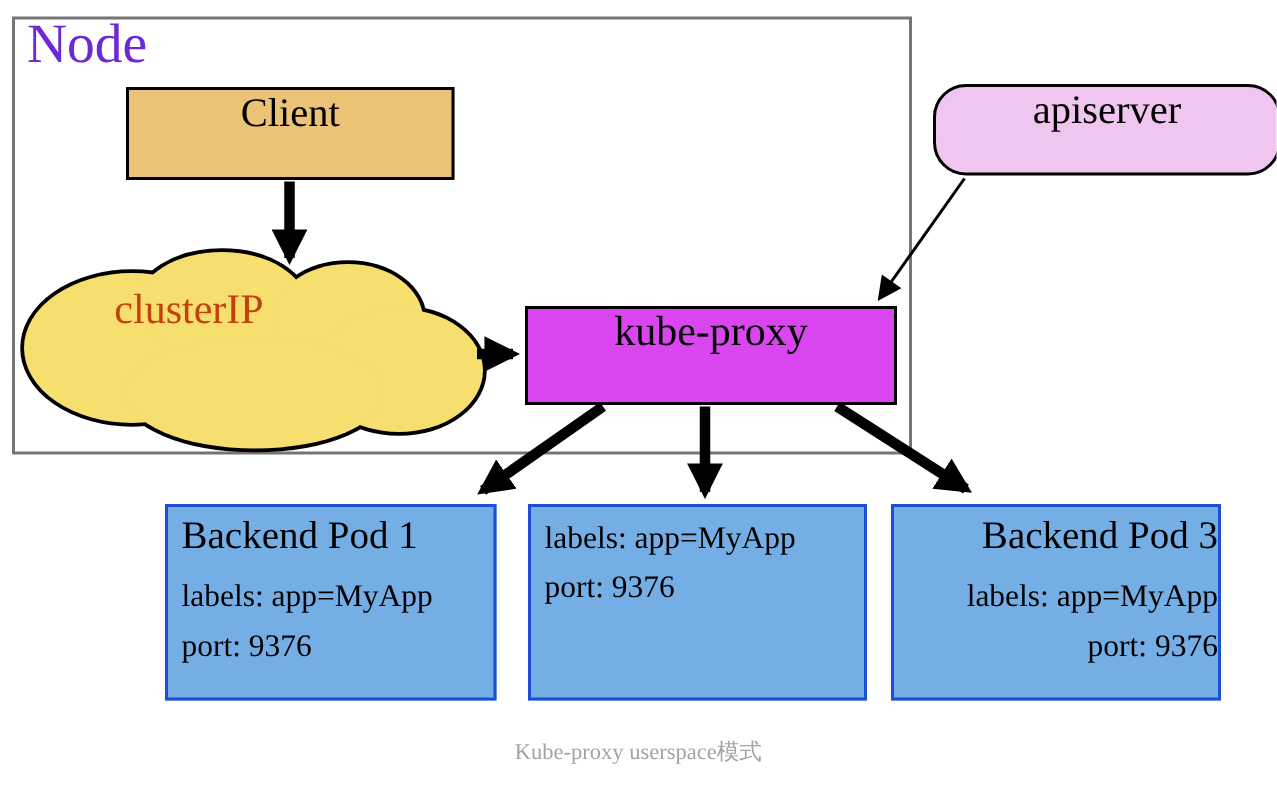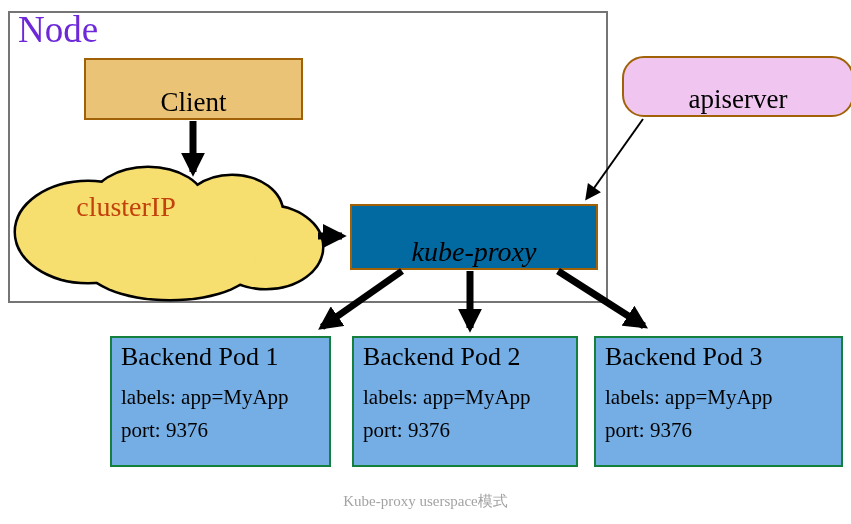--- a/index.html
+++ b/index.html
@@ -22,40 +22,40 @@
   }
   .node-label {
     position: absolute;
     left: 18px; top: 8px;
     font-size: 37px;
     color: #6d28d9;
     z-index: 2;
   }
   .shape-box {
     position: absolute;
-    border: 2px solid #a16207;
+    border: 2px solid #000000;
     display: flex;
-    align-items: flex-end;
+    align-items: flex-start;
     justify-content: center;
     z-index: 4;
   }
   .client-box  { left: 84px;  top: 58px;  width: 219px; height: 62px;  font-size: 27px; }
   .apiserver-box { left: 622px; top: 56px; width: 232px; height: 61px; font-size: 27px; border-radius: 22px; }
   .kubeproxy-box { left: 350px; top: 204px; width: 248px; height: 66px; font-size: 28px; }
   .pod-box {
     position: absolute;
     top: 336px;
     height: 131px;
-    border: 2px solid #15803d;
+    border: 2px solid #1d4ed8;
     z-index: 4;
     padding: 4px 0 0 9px;
   }
   .pod-1 { left: 110px; width: 221px; }
   .pod-2 { left: 352px; width: 226px; }
-  .pod-3 { left: 594px; width: 249px; }
+  .pod-3 { left: 594px; width: 220px; text-align: right; }
   .pod-title { font-size: 26px; margin-bottom: 9px; }
   .pod-line  { font-size: 21px; line-height: 33px; }
   .svg-layer {
     position: absolute;
     left: 0; top: 0;
     width: 851px; height: 524px;
     z-index: 5;
     pointer-events: none;
   }
   .cloud-text {
@@ -87,31 +87,30 @@
   <div class="node-label">Node</div>
 
   <div class="shape-box client-box" style="background-color: rgb(235, 195, 119);">
     <span>Client</span>
   </div>
 
   <div class="shape-box apiserver-box" style="background-color: rgb(240, 198, 240);">
     <span>apiserver</span>
   </div>
 
-  <div class="shape-box kubeproxy-box" style="background-color: #0369a1; font-style: italic;">
+  <div class="shape-box kubeproxy-box" style="background-color: #d946ef;">
     <span>kube-proxy</span>
   </div>
 
   <div class="pod-box pod-1" style="background-color: rgb(116, 174, 229);">
     <div class="pod-title">Backend Pod 1</div>
     <div class="pod-line">labels: app=MyApp</div>
     <div class="pod-line">port: 9376</div>
   </div>
   <div class="pod-box pod-2" style="background-color: rgb(116, 174, 229);">
-    <div class="pod-title">Backend Pod 2</div>
     <div class="pod-line">labels: app=MyApp</div>
     <div class="pod-line">port: 9376</div>
   </div>
   <div class="pod-box pod-3" style="background-color: rgb(116, 174, 229);">
     <div class="pod-title">Backend Pod 3</div>
     <div class="pod-line">labels: app=MyApp</div>
     <div class="pod-line">port: 9376</div>
   </div>
 
   <svg class="svg-layer" viewBox="0 0 851 524" xmlns="http://www.w3.org/2000/svg">

